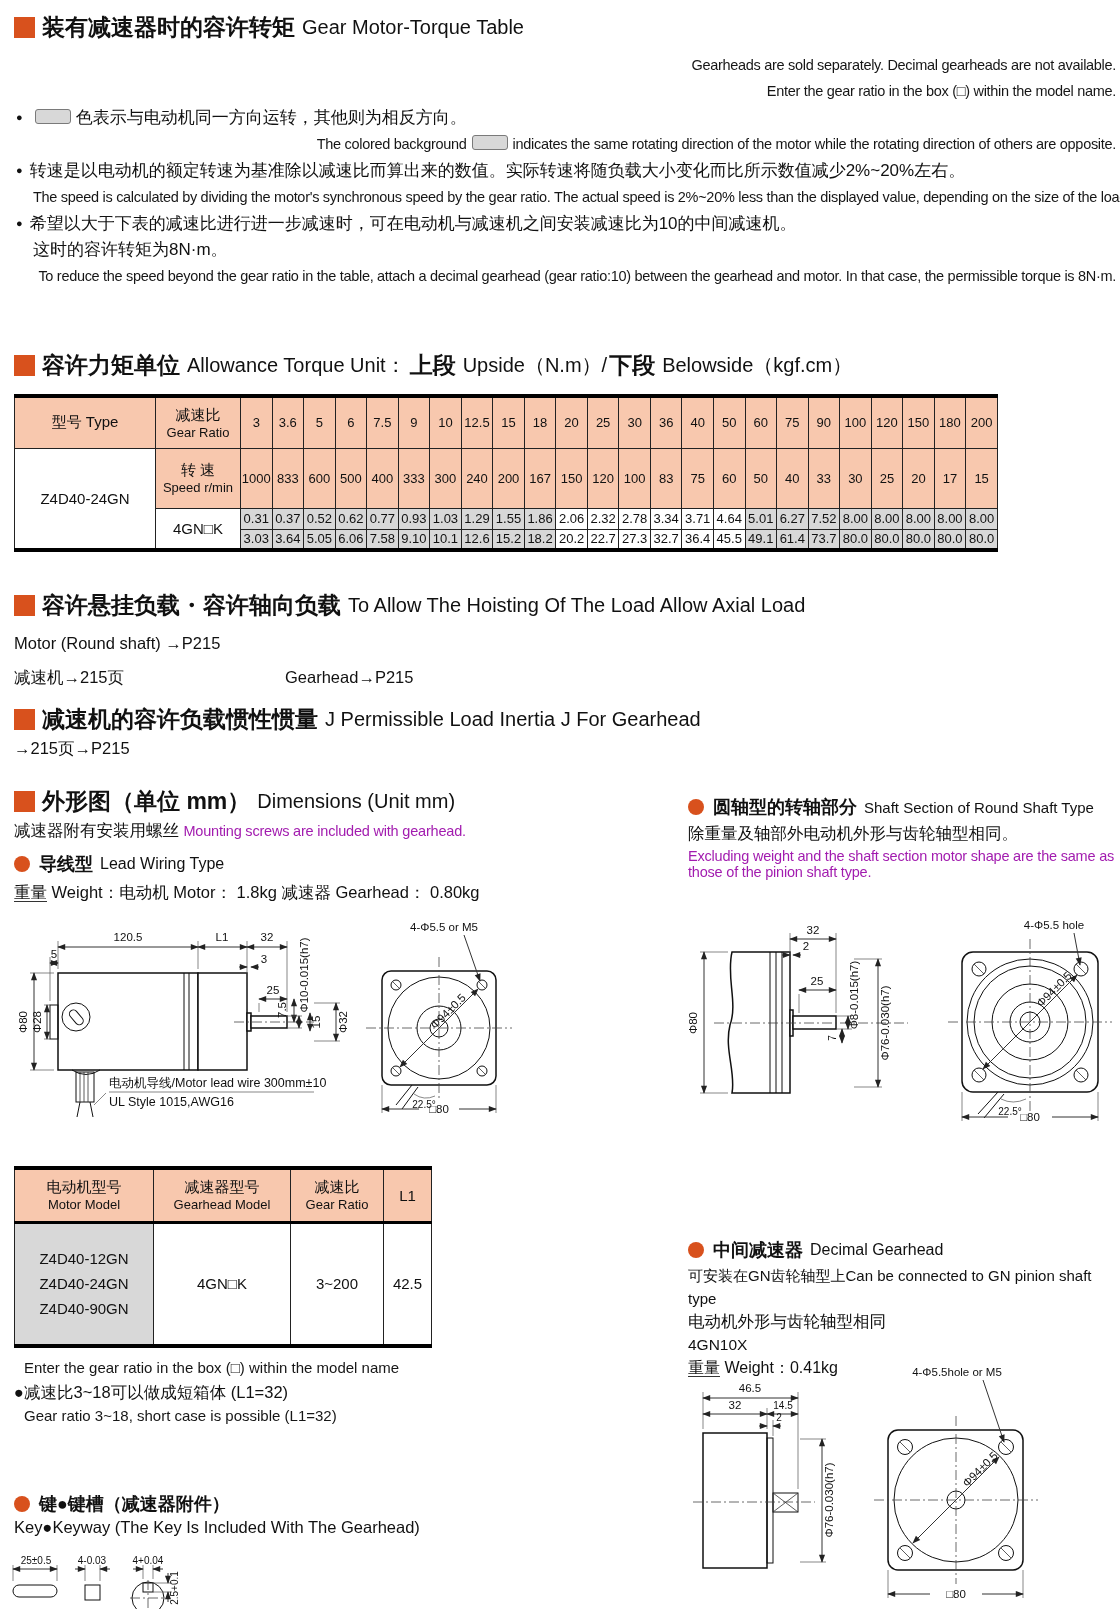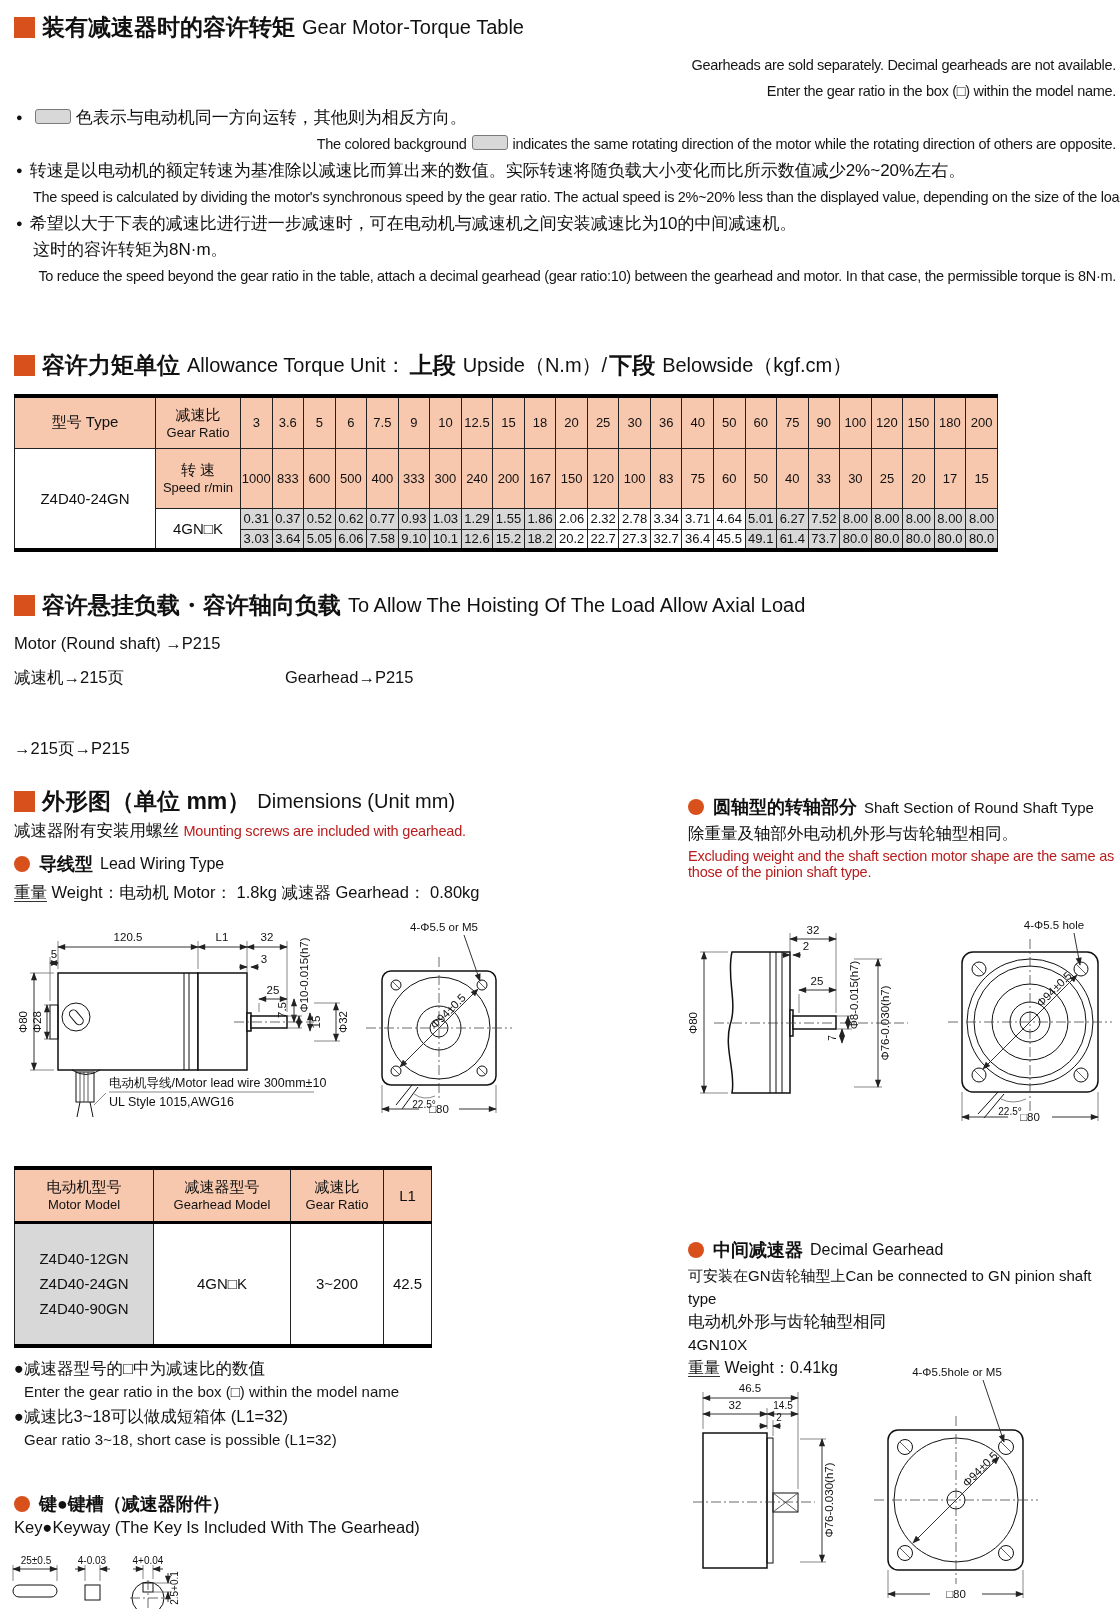--- a/index.html
+++ b/index.html
@@ -26,21 +26,21 @@
   .hcn{font-size:15px;} .hen{font-size:13px;}
   .model-cell{font-size:15px;background:#fff;}
   
   .lrow{display:flex;font-size:16.5px;line-height:34px;}
   .lcol1{width:271px;}
   
   .sub-h{display:flex;align-items:center;}
   .o-dot{width:16px;height:16px;border-radius:50%;background:var(--accent,#d8511d);display:inline-block;margin-right:9px;flex:0 0 auto;}
   .sub-cn{font-weight:bold;font-size:18px;white-space:nowrap;}
   .sub-en{font-size:16px;margin-left:7px;white-space:nowrap;}
-  .body-cn{font-size:16.5px;} .body-en{font-size:14.5px;letter-spacing:-0.2px;color:#b91c1c;}
+  .body-cn{font-size:16.5px;} .body-en{font-size:14.5px;letter-spacing:-0.2px;color:#a21caf;}
   .w-u{border-bottom:1.5px solid #333;}
   
   .mtable{border-collapse:collapse;table-layout:fixed;border-top:4px solid #000;border-bottom:4px solid #000;}
   .mtable td{border:1px solid #222;text-align:center;vertical-align:middle;padding:0;}
   .mtable .r-hdr td{border-bottom:3px solid #000;}
   .model-col{background:var(--gray,#d8d8d8);font-size:15px;line-height:25px;}
   .mcell{font-size:15px;}
   .notes{line-height:24px;}
   .n-cn{font-size:16.5px;} .n-en{font-size:15px;padding-left:10px;color:#161616;}
   
@@ -227,20 +227,25 @@
   <div class="abs" style="left:14px;top:626px">
     <div class="lrow">
       <span>Motor (Round shaft) →P215</span>
     </div>
     <div class="lrow">
       <span class="lcol1">减速机→215页</span>
       <span>Gearhead→P215</span>
     </div>
   </div>
 
+  <div class="sec-h abs" style="left:14px;top:704px">
+    <span class="sq"></span>
+    <span class="h-cn">减速机的容许负载惯性惯量</span>
+    <span class="h-en">J  Permissible Load Inertia J For Gearhead</span>
+  </div>
   <div class="abs" style="left:14px;top:738px;font-size:16.5px">→215页→P215</div>
 
   <div class="sec-h abs" style="left:14px;top:786px">
     <span class="sq"></span>
     <span class="h-cn">外形图（单位 mm）</span>
     <span class="h-en">Dimensions (Unit mm)</span>
   </div>
   <div class="abs" style="left:14px;top:820px">
     <span class="body-cn">减速器附有安装用螺丝</span>
     <span class="body-en">Mounting screws are included with gearhead.</span>
@@ -455,21 +460,20 @@
         <div>Z4D40-90GN</div>
       </td>
       <td class="mcell">4GN□K</td>
       <td class="mcell">3~200</td>
       <td class="mcell">42.5</td>
     </tr>
   </tbody>
     </table>
 
   <div class="notes abs" style="left:14px;top:1356px">
-    <div class="n-cn">●减速器型号的□中为减速比的数值</div>
     <div class="n-en">Enter the gear ratio in the box (□) within the model name</div>
     <div class="n-cn">●减速比3~18可以做成短箱体 (L1=32)</div>
     <div class="n-en">Gear ratio 3~18, short case is possible (L1=32)</div>
   </div>
 
   <div class="sub-h abs" style="left:688px;top:1238px">
     <span class="o-dot"></span>
     <span class="sub-cn">中间减速器</span>
     <span class="sub-en">Decimal Gearhead</span>
   </div>

